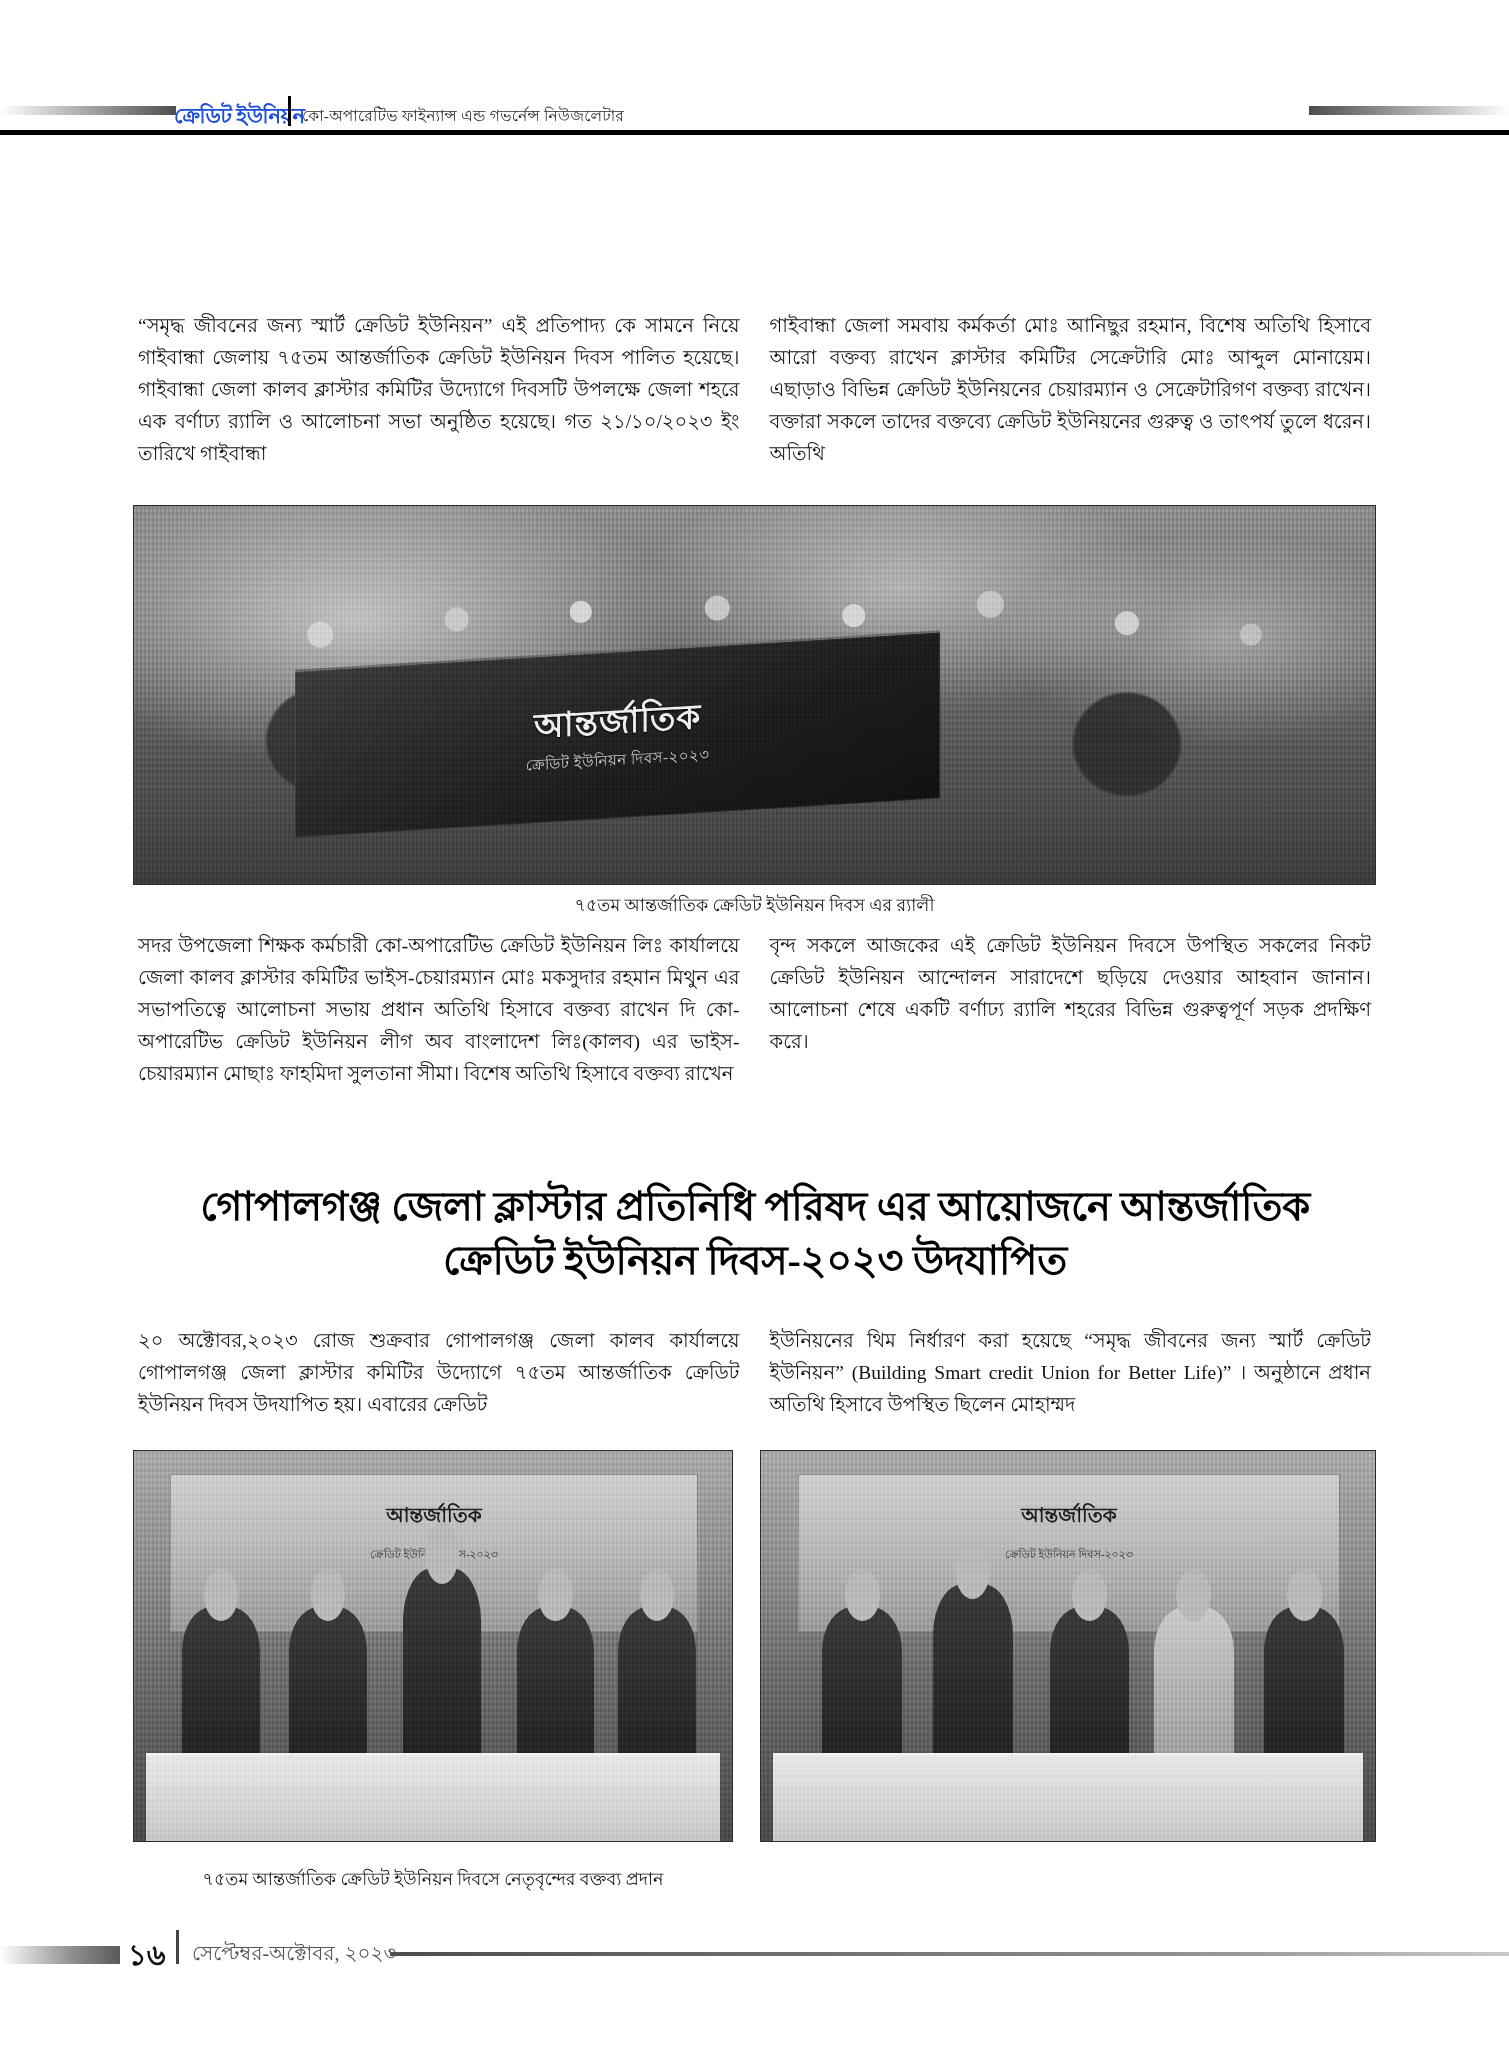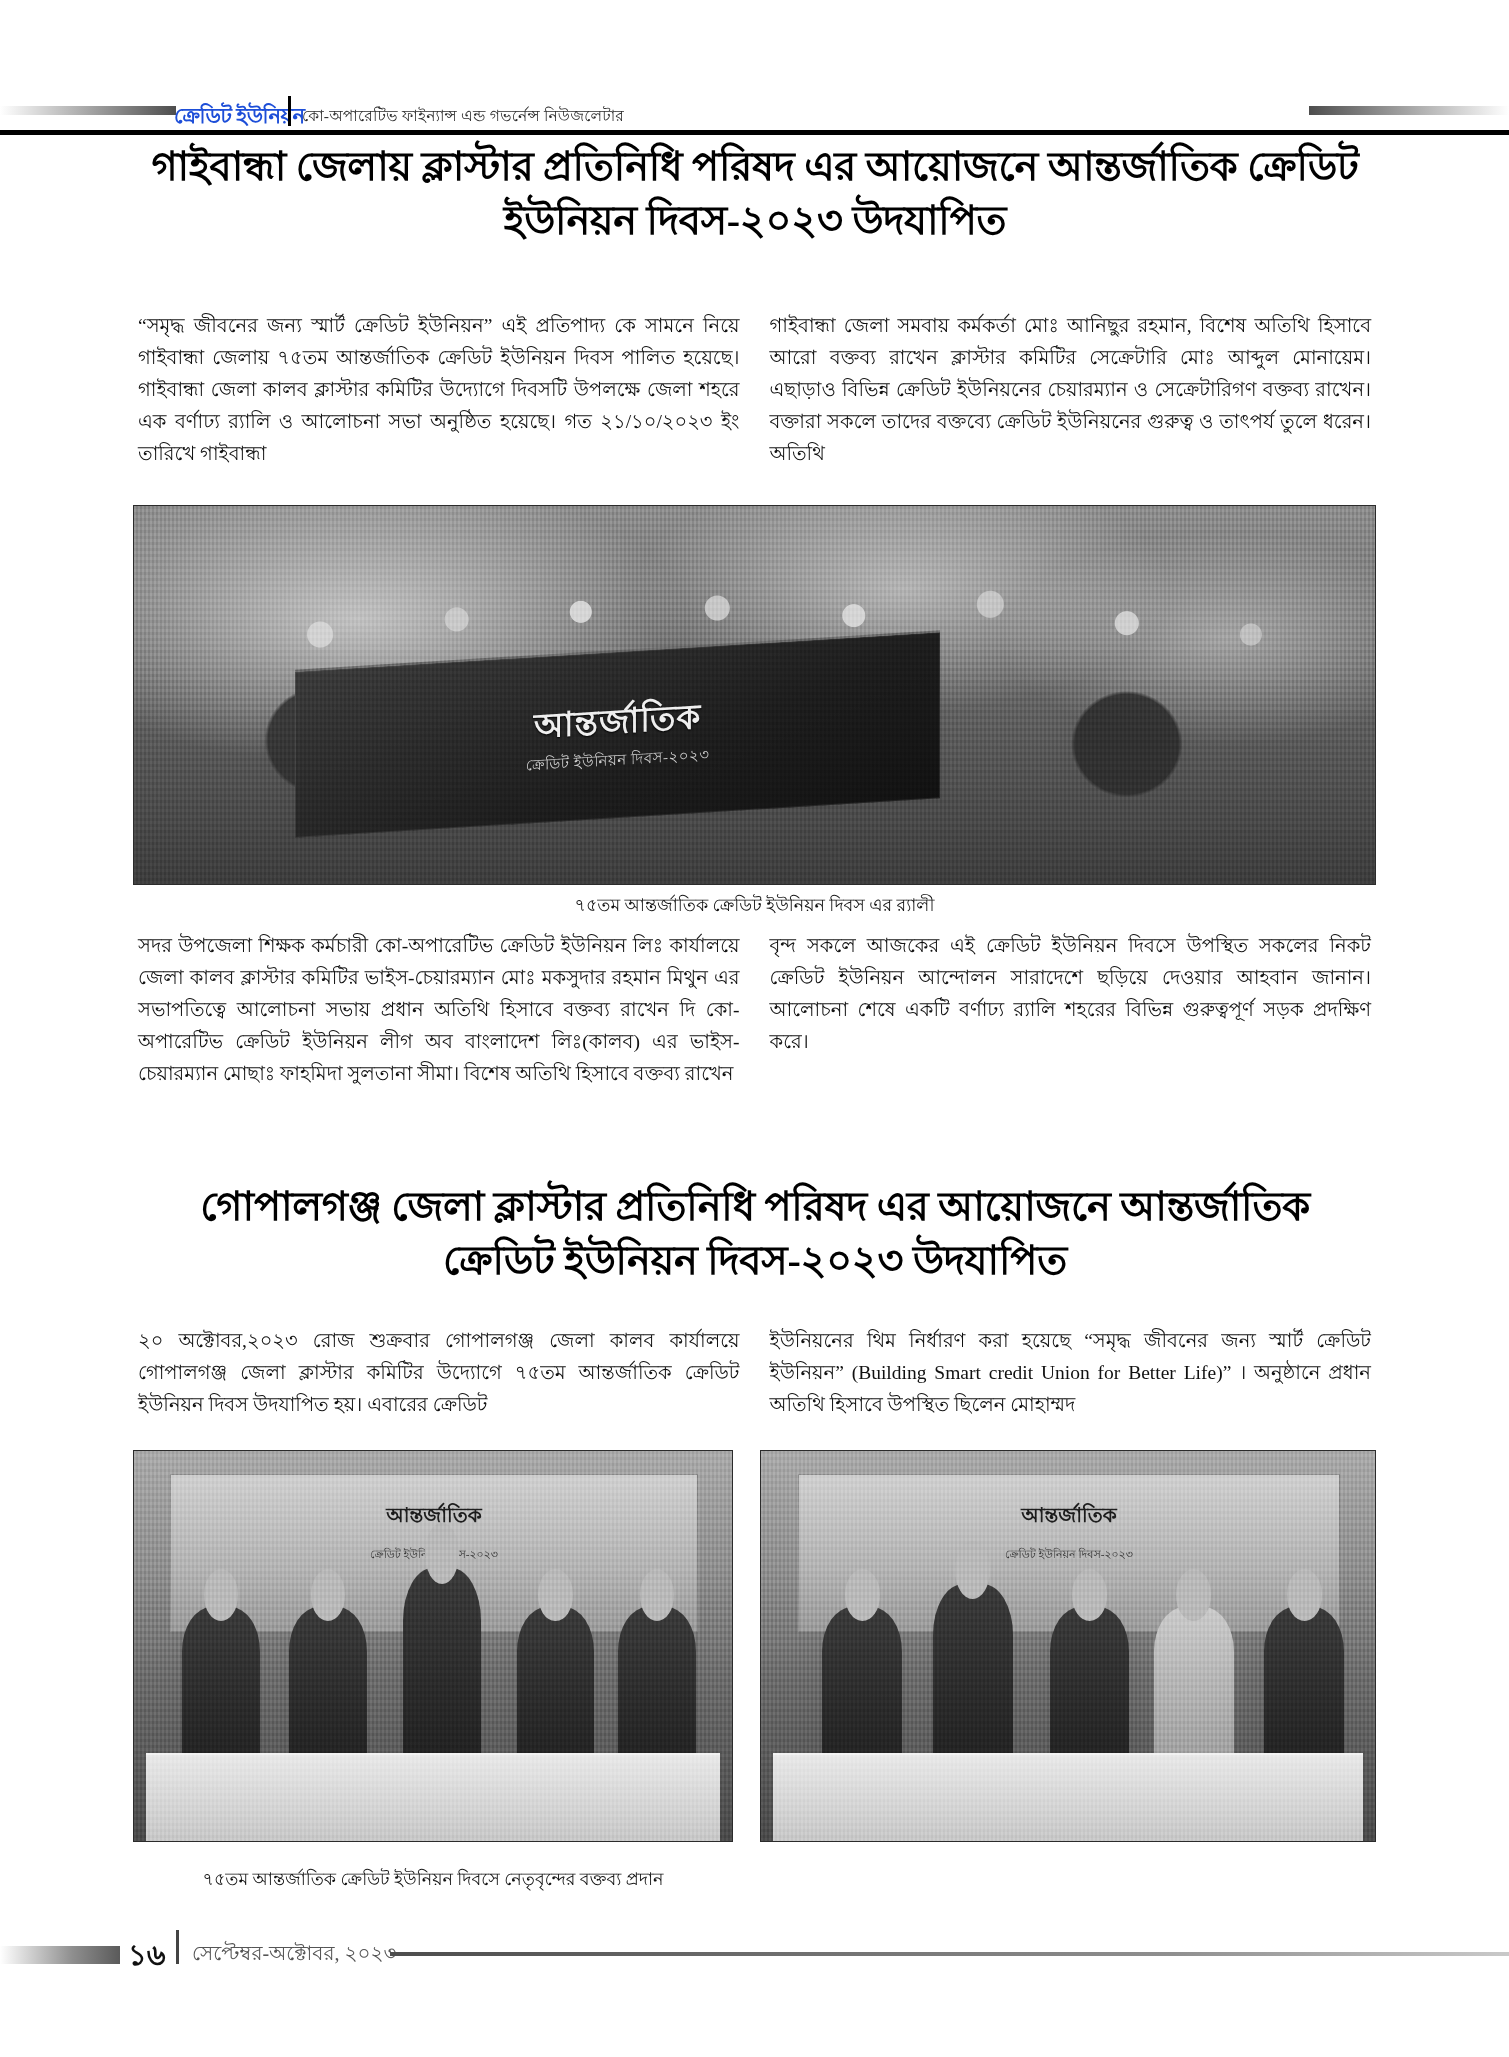--- a/index.html
+++ b/index.html
@@ -299,21 +299,20 @@
 
   <div class="masthead">
     <div class="masthead-bar-left"></div>
     <div class="masthead-bar-right"></div>
   </div>
   <div class="masthead-logo">ক্রেডিট ইউনিয়ন</div>
   <div class="masthead-rule"></div>
   <div class="masthead-sub">কো-অপারেটিভ ফাইন্যান্স এন্ড গভর্নেন্স নিউজলেটার</div>
   <div class="rule-heavy"></div>
 
-  <div class="headline" id="headline-1">গাইবান্ধা জেলায় ক্লাস্টার প্রতিনিধি পরিষদ এর আয়োজনে আন্তর্জাতিক ক্রেডিট ইউনিয়ন দিবস-২০২৩ উদযাপিত</div>
 
   <div class="cols" id="body-1">
     <div class="col">“সমৃদ্ধ জীবনের জন্য স্মার্ট ক্রেডিট ইউনিয়ন” এই প্রতিপাদ্য কে সামনে নিয়ে গাইবান্ধা জেলায় ৭৫তম আন্তর্জাতিক ক্রেডিট ইউনিয়ন দিবস পালিত হয়েছে। গাইবান্ধা জেলা কালব ক্লাস্টার কমিটির উদ্যোগে দিবসটি উপলক্ষে জেলা শহরে এক বর্ণাঢ্য র‌্যালি ও আলোচনা সভা অনুষ্ঠিত হয়েছে। গত ২১/১০/২০২৩ ইং তারিখে গাইবান্ধা</div>
     <div class="col">গাইবান্ধা জেলা সমবায় কর্মকর্তা মোঃ আনিছুর রহমান, বিশেষ অতিথি হিসাবে আরো বক্তব্য রাখেন ক্লাস্টার কমিটির সেক্রেটারি মোঃ আব্দুল মোনায়েম। এছাড়াও বিভিন্ন ক্রেডিট ইউনিয়নের চেয়ারম্যান ও সেক্রেটারিগণ বক্তব্য রাখেন। বক্তারা সকলে তাদের বক্তব্যে ক্রেডিট ইউনিয়নের গুরুত্ব ও তাৎপর্য তুলে ধরেন। অতিথি</div>
   </div>
 
   <div class="photo" id="photo-rally">
     <div class="ph-sky"></div>
     <div class="ph-figs"></div>
     <div class="ph-banner">

